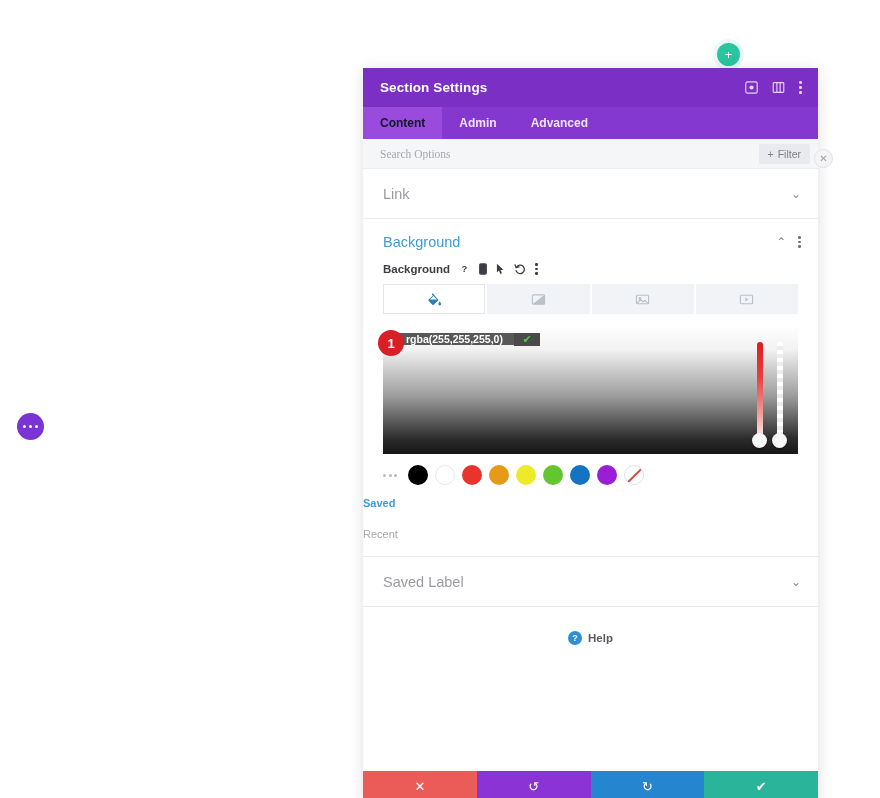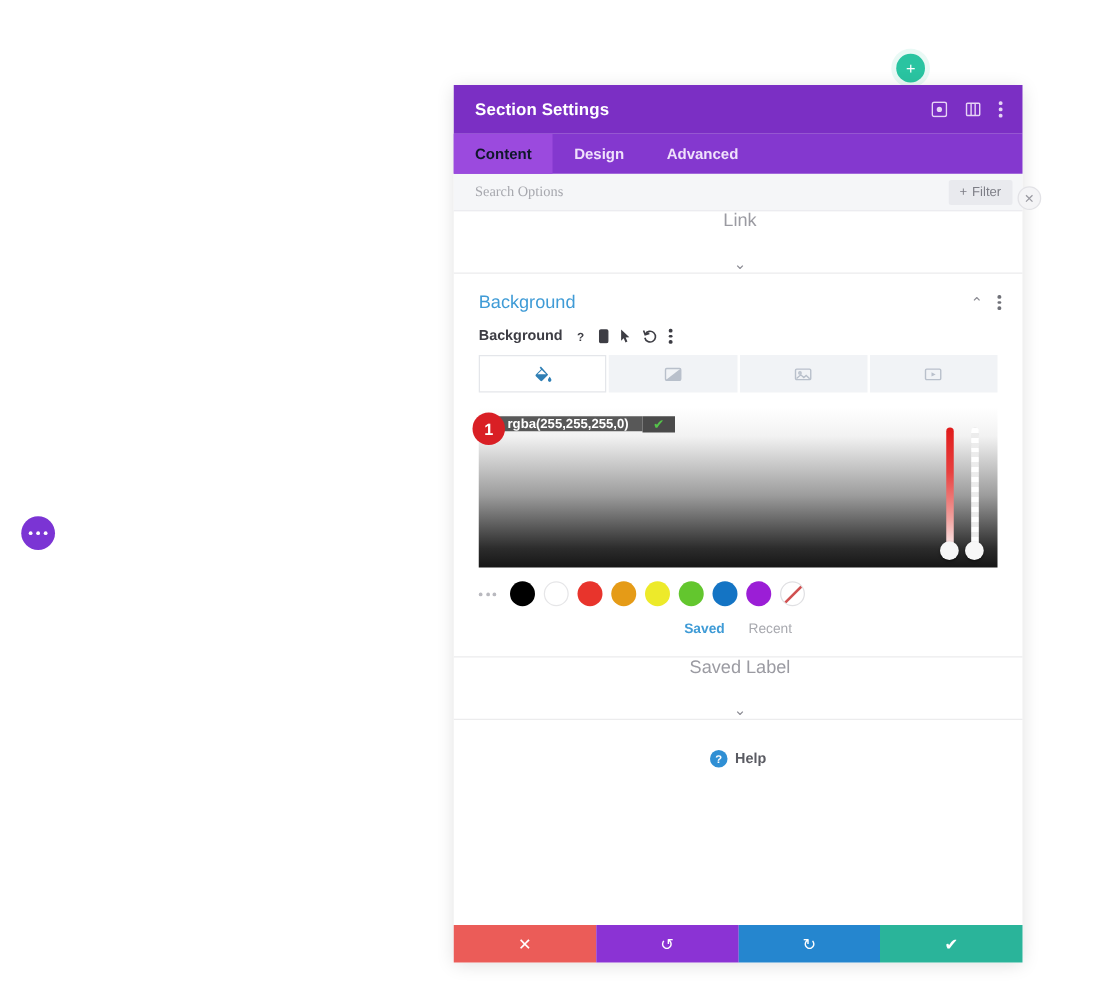--- a/index.html
+++ b/index.html
@@ -123,21 +123,20 @@
     cursor: pointer;
   }
 
   
   .row-toggle {
     height: 50px;
     border-bottom: 1px solid #ececed;
     display: flex; align-items: center;
     padding: 0 17px 0 20px;
     cursor: pointer;
-    flex-direction: column;
   }
   .row-toggle .label { flex: 1; font-size: 14.5px; color: #9b9ba2; }
   .chev { color: #8c8c94; font-size: 12px; }
 
   
   .bg-section { border-bottom: 1px solid #ececed; padding-bottom: 16px; }
   .bg-head {
     height: 46px;
     display: flex; align-items: center;
     padding: 0 17px 0 20px;
@@ -277,20 +276,21 @@
     position: absolute;
     left: 50%; top: -3px;
     width: 1.6px; height: 26px;
     background: #d05050;
     transform: translateX(-50%) rotate(45deg);
   }
 
   .sw-tabs {
     display: flex; justify-content: center; gap: 19px;
     margin-top: 12px;
+    flex-direction: column;
   }
   .sw-tab { font-size: 11px; color: #a8a9af; cursor: pointer; }
   .sw-tab.active { color: #3f9bd6; font-weight: bold; }
 
   
   .help-row {
     display: flex; align-items: center; justify-content: center; gap: 6px;
     padding: 24px 0 26px;
   }
   .help-icon {
@@ -355,21 +355,21 @@
         </span>
       </span>
     </div>
   </div>
 
   <div class="tabbar">
     <div class="tab active">
       <span>Content</span>
     </div>
     <div class="tab">
-      <span>Design</span>
+      <span>Admin</span>
     </div>
     <div class="tab">
       <span>Advanced</span>
     </div>
     <div class="tab-close">
       <span>✕</span>
     </div>
   </div>
 
   <div class="searchbar">

